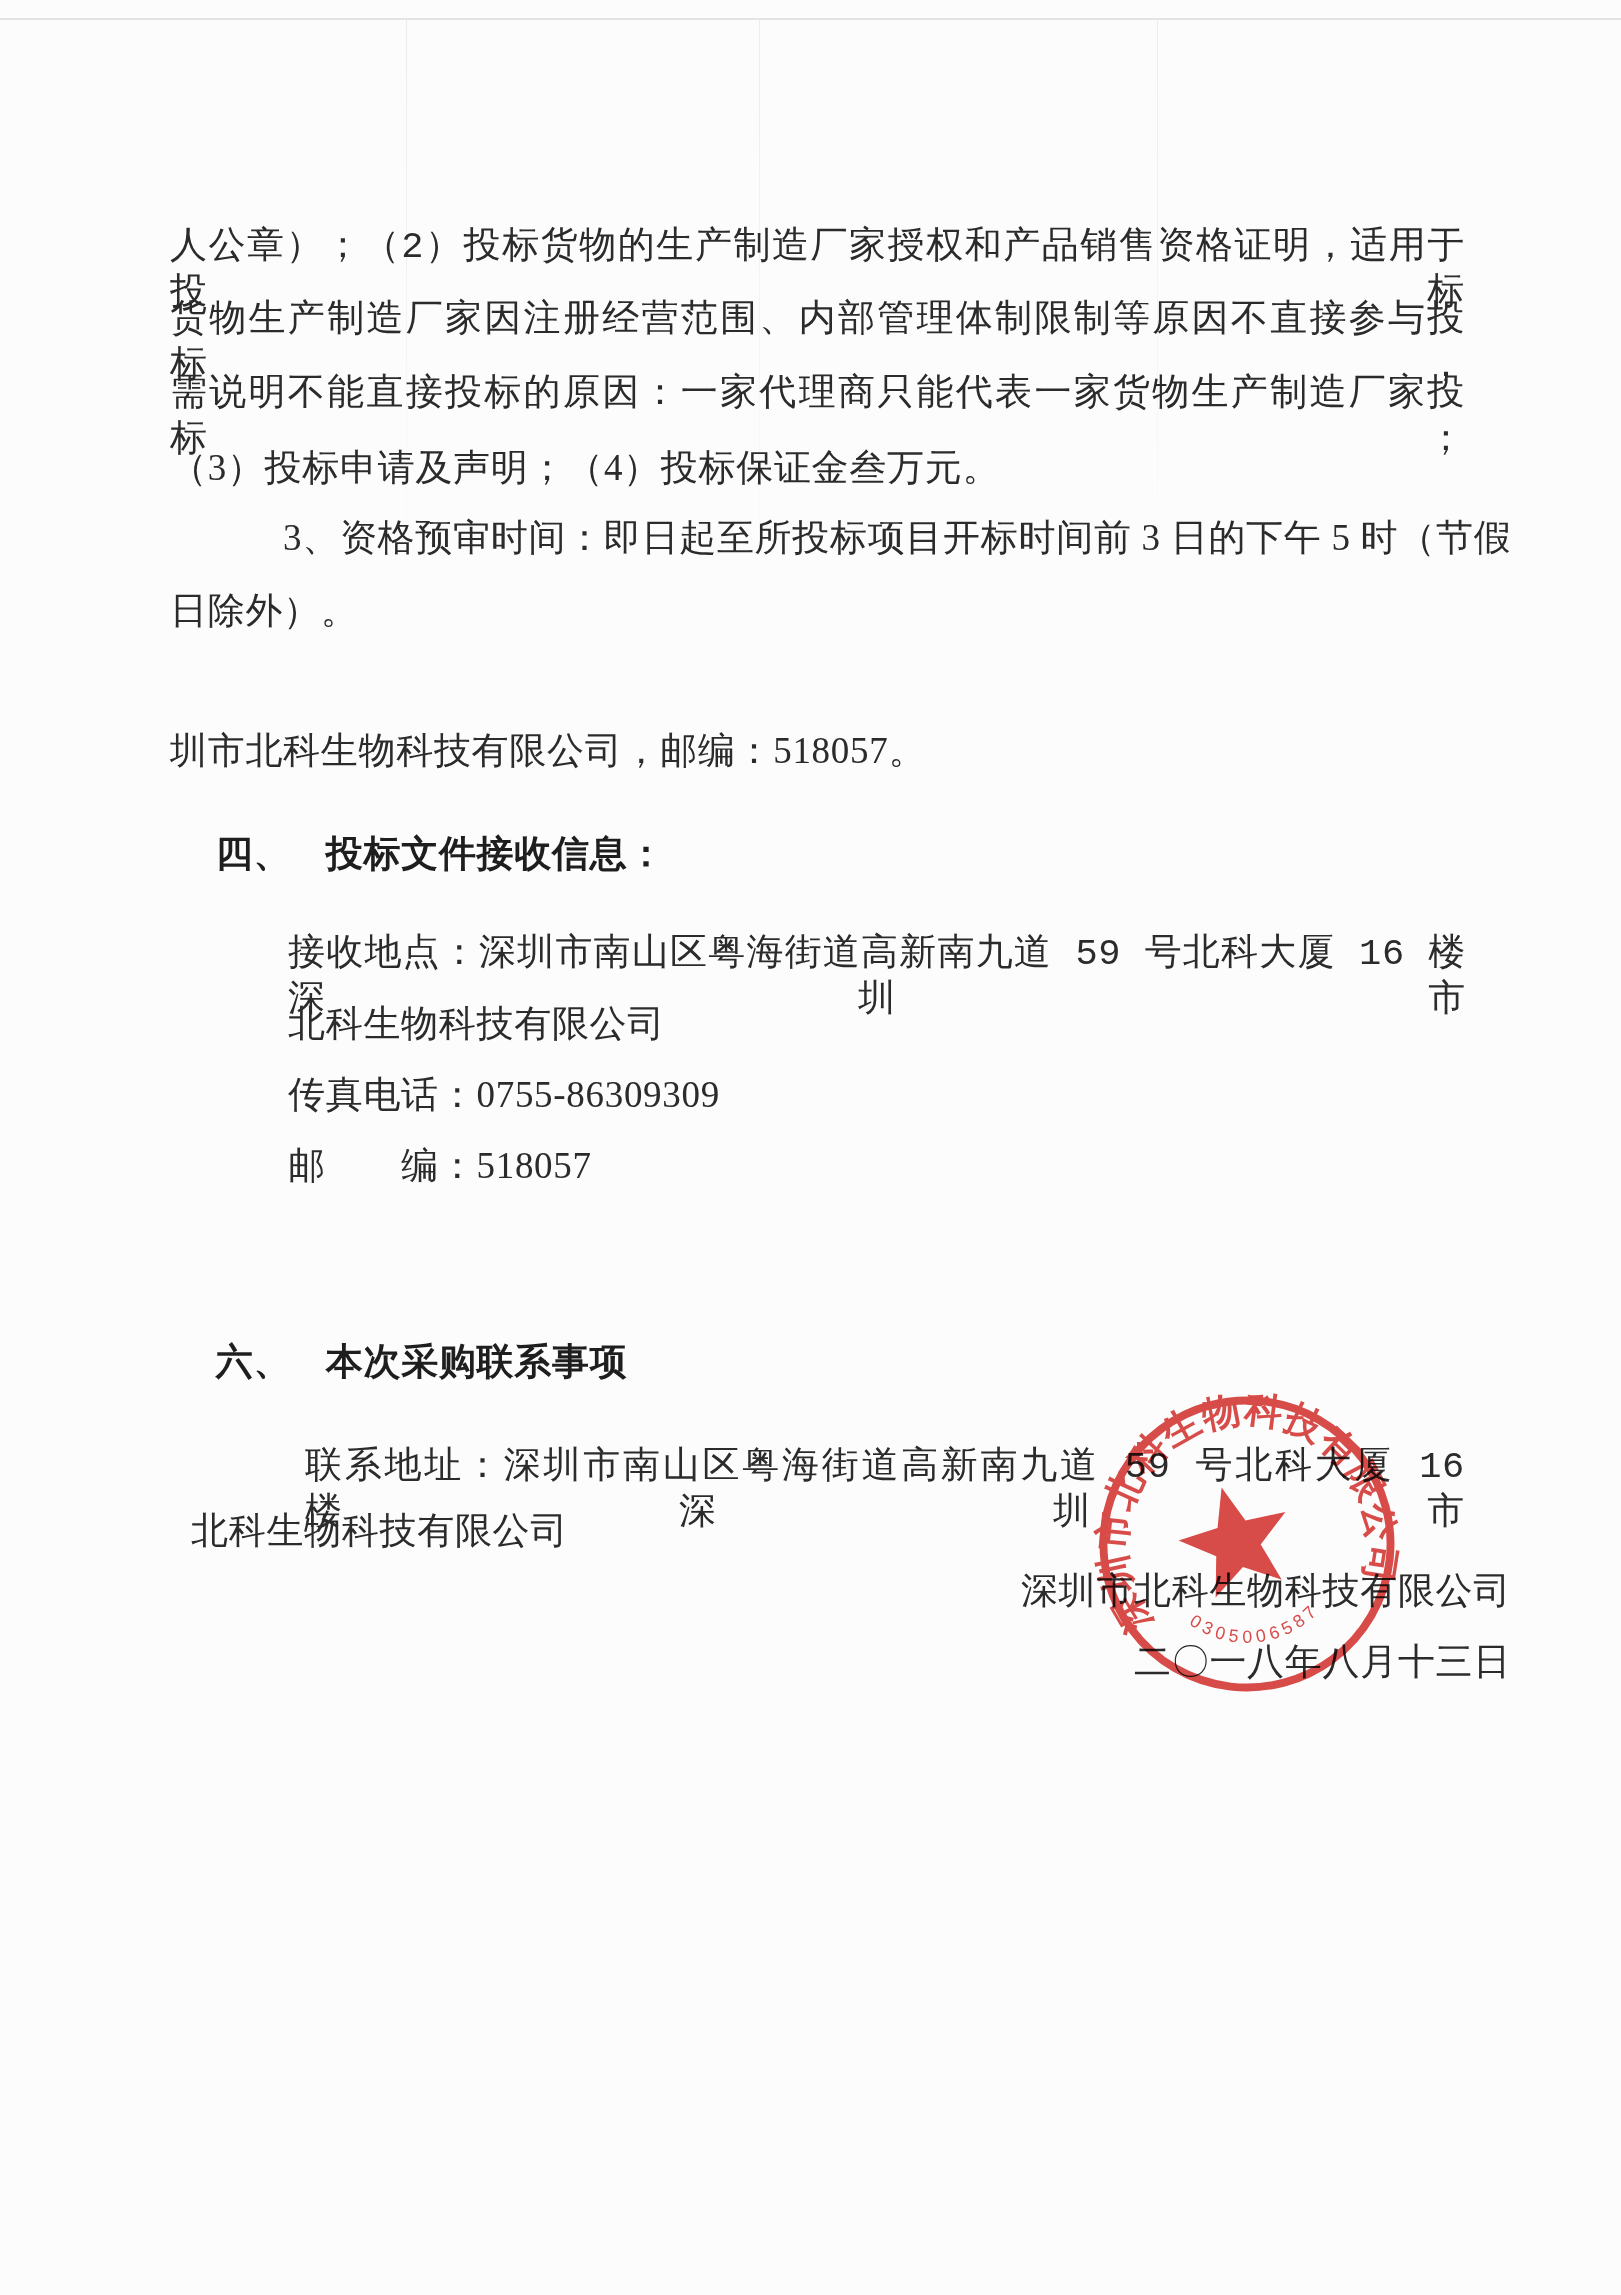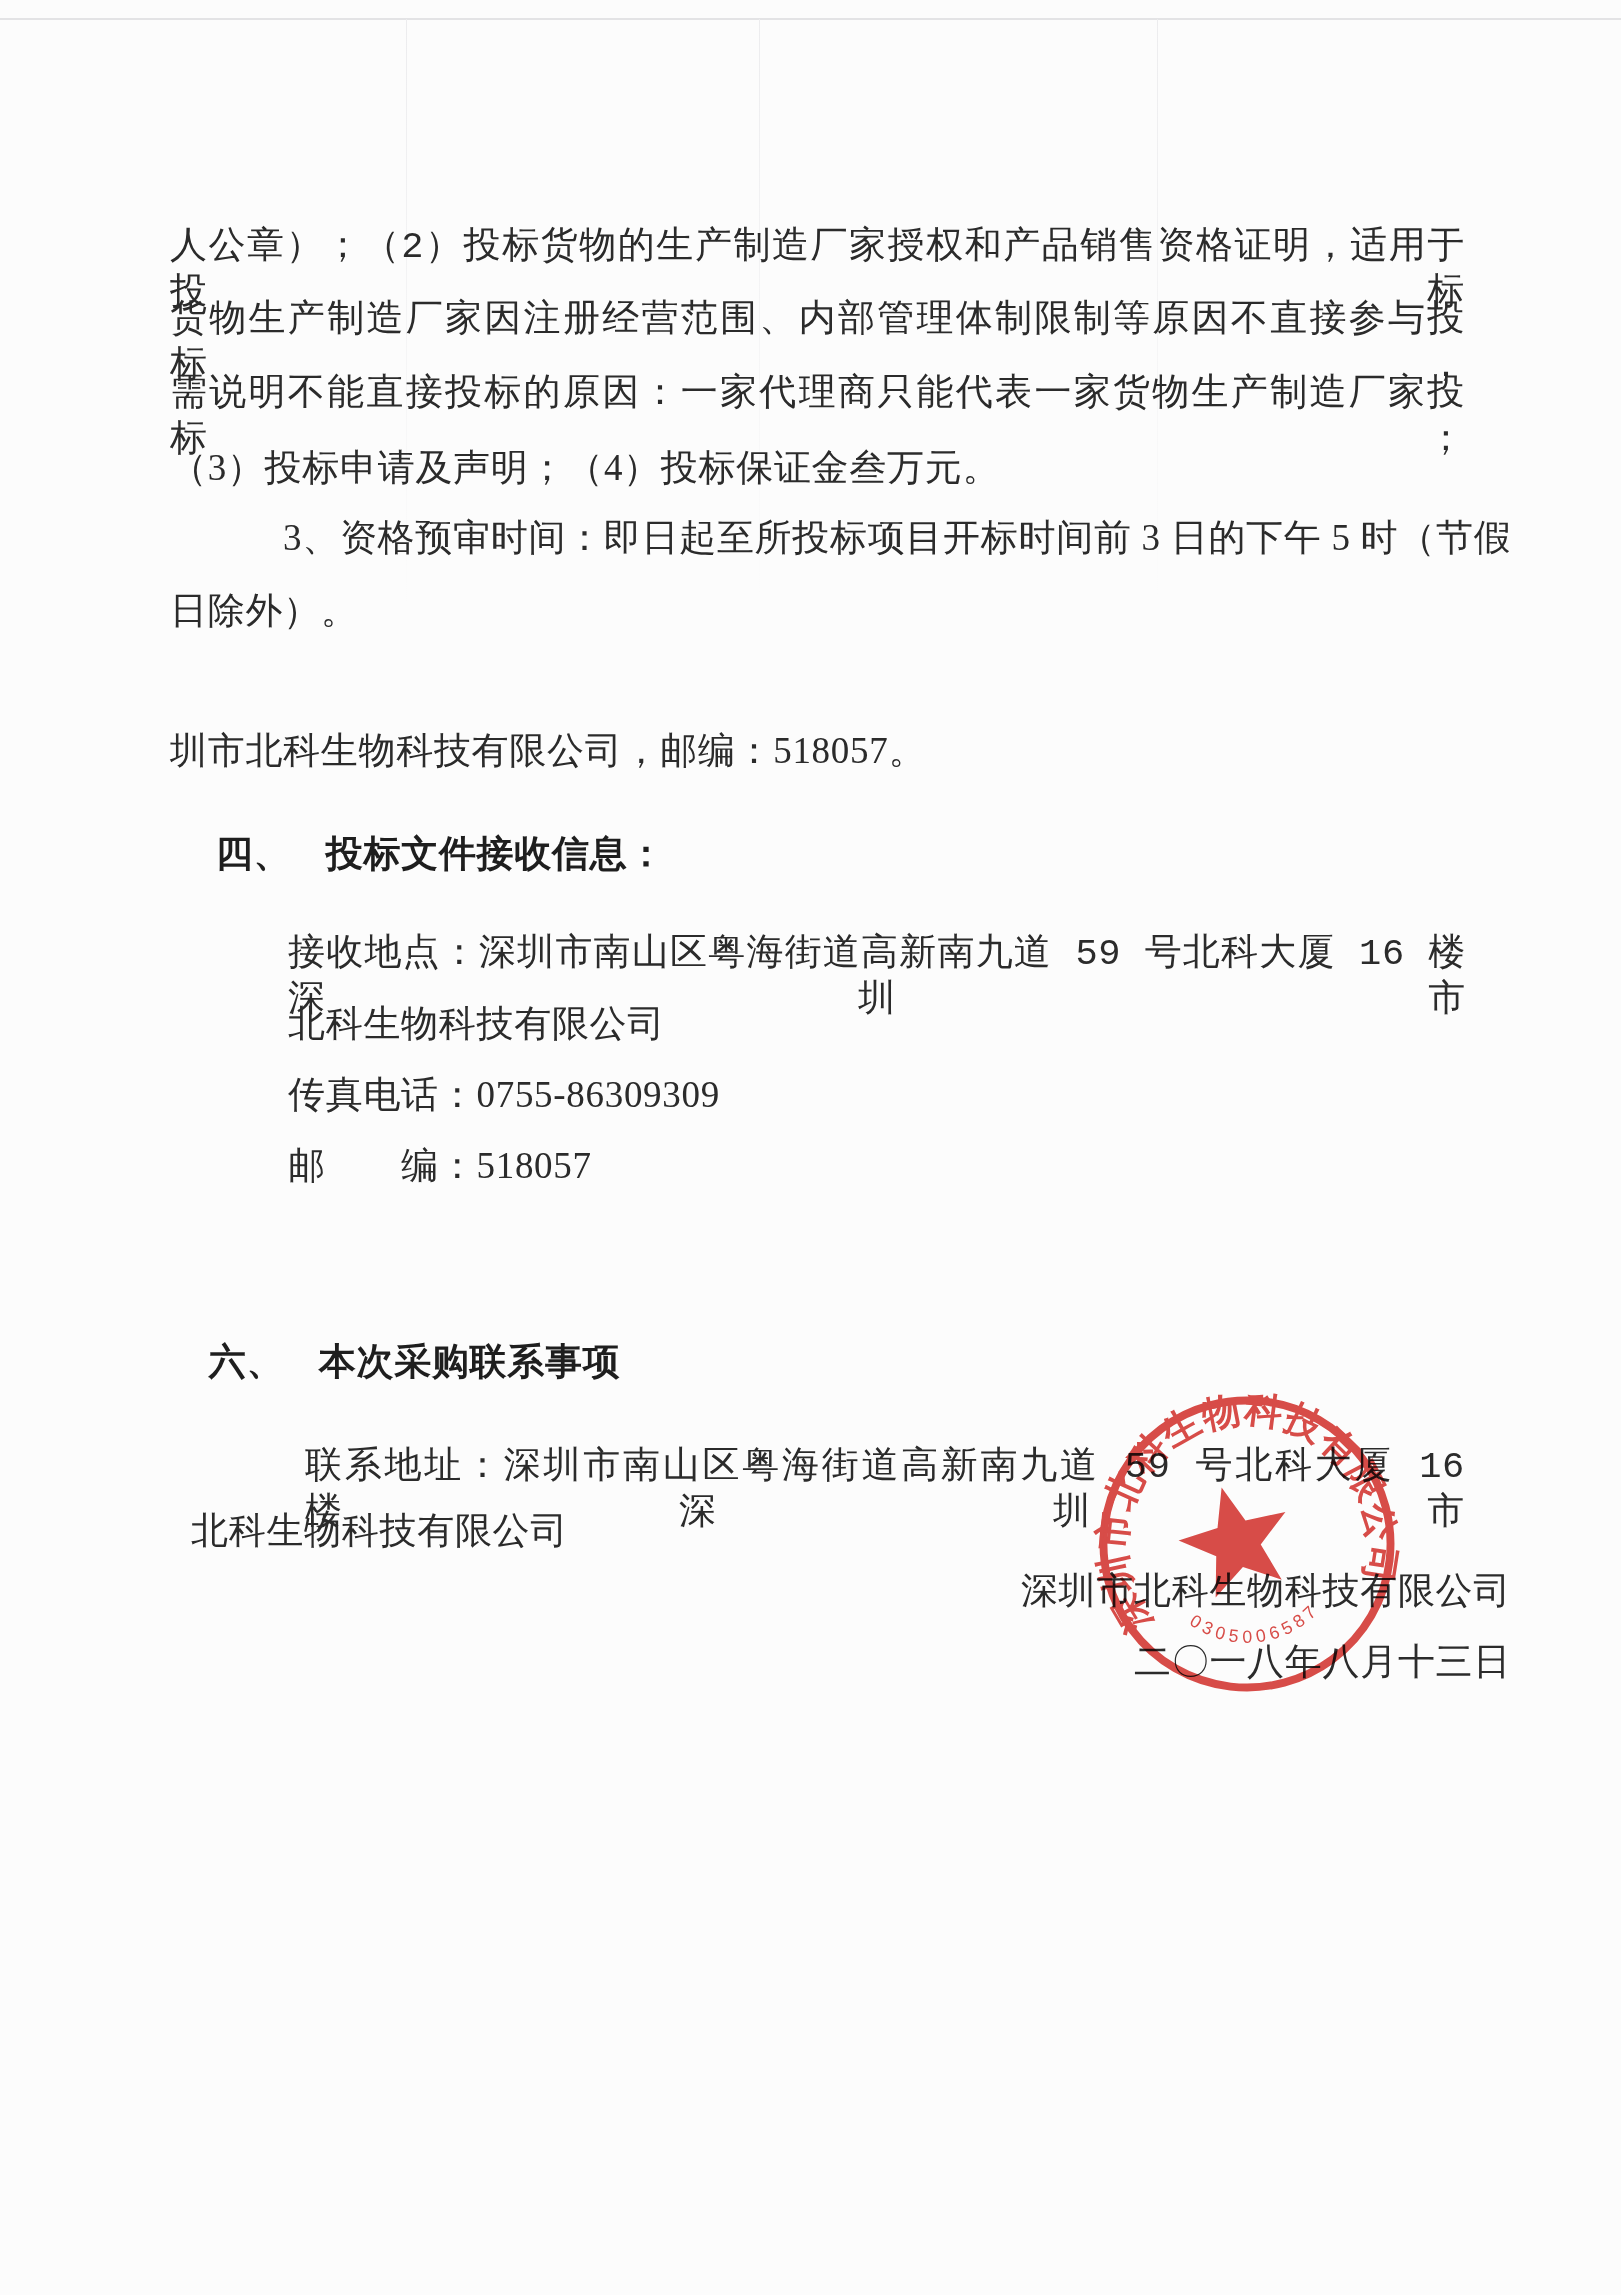--- a/index.html
+++ b/index.html
@@ -63,21 +63,21 @@
 
   <div class="line" style="left:176px;top:785px">
     <span class="num bold">四、</span><span class="bold">投标文件接收信息：</span>
   </div>
   <div class="line just" style="left:288px;top:931px;width:1178px">接收地点：深圳市南山区粤海街道高新南九道 59 号北科大厦 16 楼深圳市</div>
   <div class="line" style="left:288px;top:1001px">北科生物科技有限公司</div>
   <div class="line" style="left:288px;top:1072px">传真电话：0755-86309309</div>
   <div class="line" style="left:288px;top:1143px">邮　　编：518057</div>
 
 
-  <div class="line" style="left:169px;top:1293px">
+  <div class="line" style="left:176px;top:1293px">
     <span class="num bold">六、</span><span class="bold">本次采购联系事项</span>
   </div>
   <div class="line just" style="left:305px;top:1444px;width:1160px">联系地址：深圳市南山区粤海街道高新南九道 59 号北科大厦 16 楼深圳市</div>
   <div class="line" style="left:191px;top:1508px">北科生物科技有限公司</div>
 
   <div class="line sig" style="left:802px;top:1568px">深圳市北科生物科技有限公司</div>
   <div class="line sig" style="left:802px;top:1639px">二〇一八年八月十三日</div>
 
   <svg class="stamp" viewBox="0 0 480 480" aria-hidden="true">
     <circle class="ring" cx="240" cy="240" r="218"></circle>

